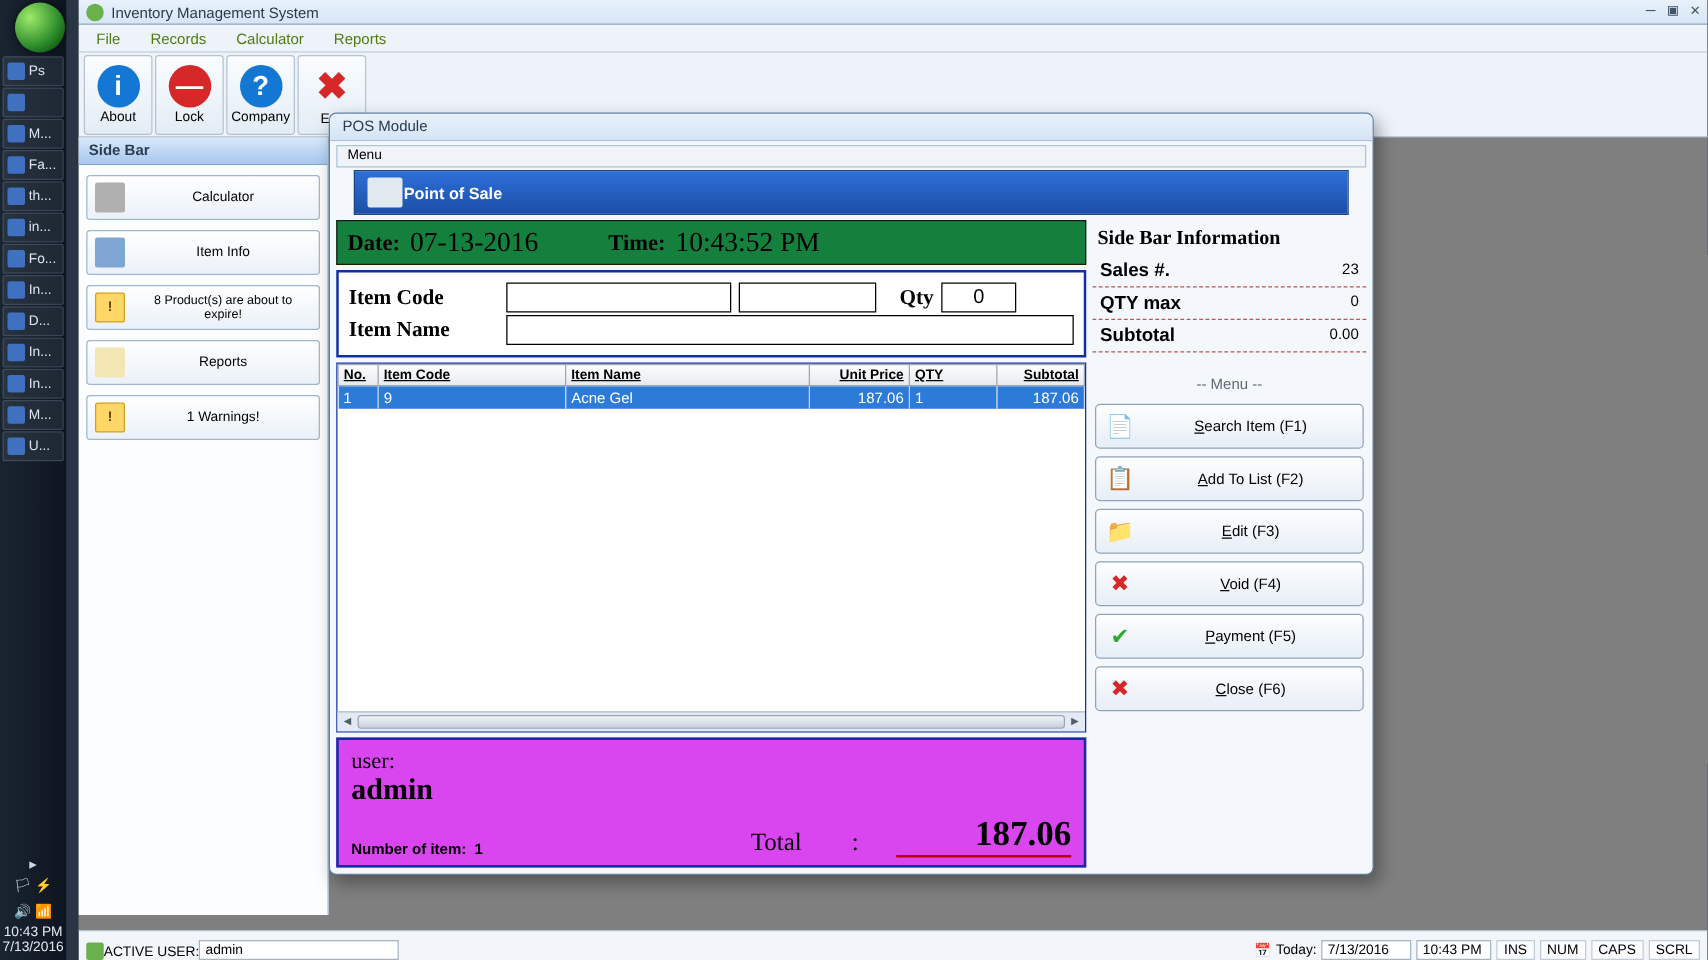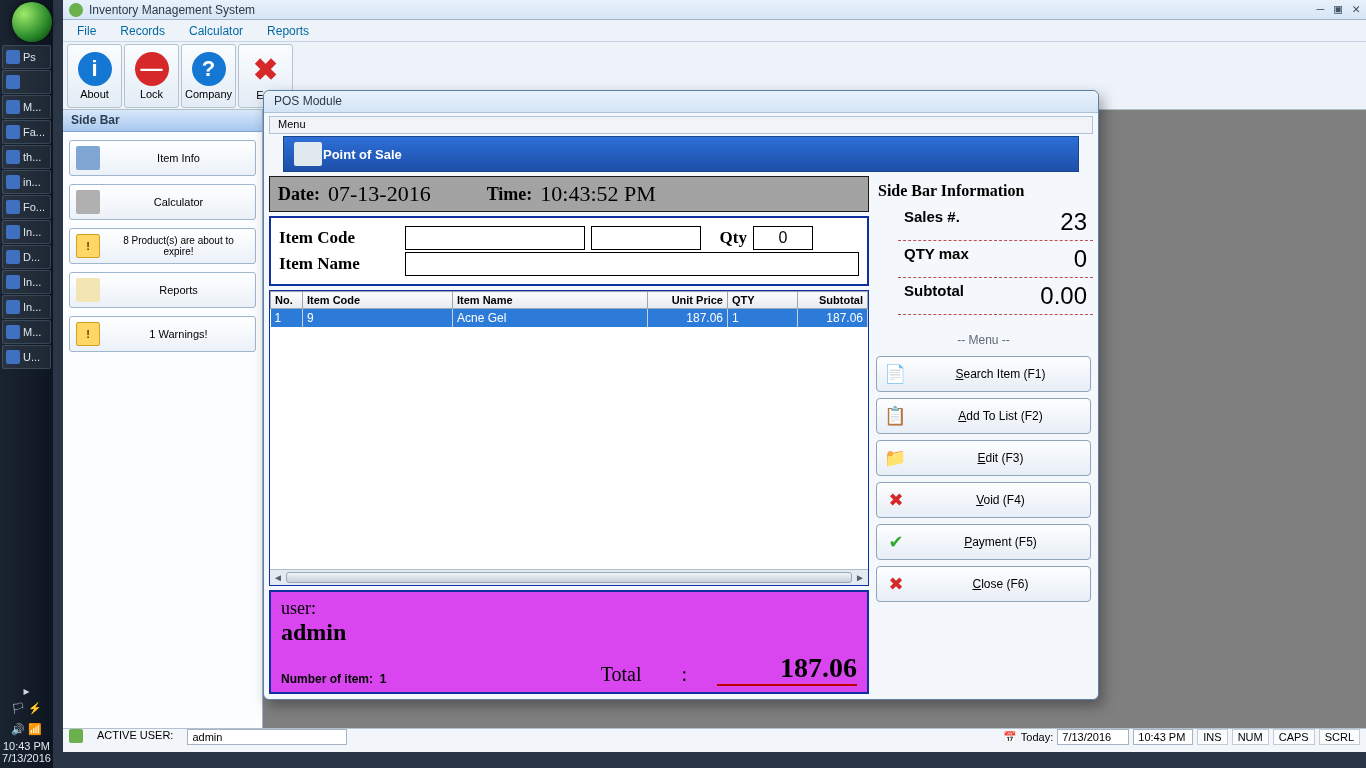--- a/index.html
+++ b/index.html
@@ -18,21 +18,21 @@
 .app-area { position:absolute; left:63px; top:0; right:0; height:744px; background:#7f7f7f; }
 
 
 .app-titlebar { height:20px; background: linear-gradient(#e8f1fb,#d7e5f5); border-bottom:1px solid #9fb6cf; display:flex; align-items:center; padding:0 6px; font-size:12px; color:#2a3a4a; }
 .app-titlebar .ic { width:14px; height:14px; background:#6ab04c; border-radius:50%; margin-right:6px; }
 .win-controls { position:absolute; right:6px; top:1px; display:flex; gap:10px; font-size:13px; color:#415469; }
 .win-controls span { cursor:pointer; font-family: monospace; }
 
 
 .menubar { height:22px; background:#eef3fa; border-bottom:1px solid #c6d4e4; display:flex; align-items:center; padding:0 4px; gap:4px; font-size:12px; }
-.menubar .mi { padding:2px 10px; cursor:pointer; color:#0369a1; }
+.menubar .mi { padding:2px 10px; cursor:pointer; color:#4d7c0f; }
 
 
 .toolbar { height:68px; background:#eef3fa; border-bottom:1px solid #b0becb; display:flex; align-items:flex-start; padding:2px 4px; gap:2px; }
 .tbtn { width:55px; height:64px; border:1px solid #b5c3d1; background:linear-gradient(#fafdff,#e3ecf5); border-radius:3px; display:flex; flex-direction:column; align-items:center; justify-content:center; gap:2px; font-size:11px; cursor:pointer; }
 .tbtn .circ { width:34px; height:34px; border-radius:50%; display:flex; align-items:center; justify-content:center; font-size:22px; font-weight:bold; color:#fff; }
 
 
 .workspace { position:absolute; left:0; right:0; top:110px; bottom:0; background:#7f7f7f; }
 
 
@@ -48,60 +48,60 @@
 .pos-module { position:absolute; left:200px; top:-20px; width:836px; height:610px; background:#f4f7fb; border:1px solid #5e7fa6; border-radius:6px; box-shadow: 4px 6px 14px rgba(0,0,0,0.35); display:flex; flex-direction:column; }
 .pos-title { height:22px; background:linear-gradient(#e9f2fc,#d4e4f5); border-bottom:1px solid #aac1da; border-radius:6px 6px 0 0; font-size:12px; padding:3px 10px; color:#2a3a4a; }
 .pos-menu { height:18px; border:1px solid #b0c2d6; margin:3px 5px 2px; font-size:11px; padding:1px 8px; background:#f0f4f9; }
 .pos-banner { height:36px; margin:0 19px; background:linear-gradient(#2d6fd8,#1c4fa8); border:1px solid #1a4488; display:flex; align-items:center; padding:0 10px; gap:1px; color:#fff; font-weight:bold; font-size:13px; }
 .pos-banner .pic { width:28px; height:24px; background:#e0e8f0; border-radius:2px; }
 
 .pos-body { flex:1; display:flex; margin:4px 5px 5px; gap:5px; }
 .pos-left { width:600px; display:flex; flex-direction:column; gap:4px; }
 .pos-right { flex:1; display:flex; flex-direction:column; }
 
-.dt-row { border:1px solid #1a1a1a; background:#a3a3a3; padding:4px 8px; display:flex; align-items:center; font-size:18px; gap:8px; }
+.dt-row { border:1px solid #1a1a1a; background:#15803d; padding:4px 8px; display:flex; align-items:center; font-size:18px; gap:8px; }
 .dt-row .lab { font-weight:bold; font-family: "Times New Roman", serif; }
 .dt-row .val { font-family: "Times New Roman", serif; font-size:22px; }
 
 .item-entry { border:2px solid #1030a0; background:#fff; padding:6px 8px; }
 .ie-row { display:flex; align-items:center; gap:6px; margin:2px 0; }
 .ie-row .lab { width:120px; font-weight:bold; font-family:"Times New Roman", serif; font-size:17px; }
 .ie-row input { border:1px solid #000; height:24px; padding:0 4px; font-size:16px; text-align:center; }
 
 .grid-box { border:1px solid #1030a0; background:#fff; flex:1; display:flex; flex-direction:column; }
 table.grid { width:100%; border-collapse:collapse; font-size:12px; }
-table.grid th { background:linear-gradient(#fdfdfd,#e5e9ee); border:1px solid #9aa7b5; padding:2px 4px; font-weight:bold; text-align:left; font-size:11px; }
+table.grid th { background:linear-gradient(#fdfdfd,#e5e9ee); border:1px solid #9aa7b5; padding:2px 4px; font-weight:bold; text-align:left; font-size:11px;text-decoration:underline; }
 table.grid td { border-right:1px solid #c8d2dd; padding:2px 4px; font-size:12px; }
 table.grid tr.sel td { background:#2d7bd9; color:#fff; }
 .grid-scroll { flex:1; overflow:hidden; }
 .hscroll { height:16px; background:#e4eaf1; border-top:1px solid #b0bcc9; position:relative; }
 .hscroll .thumb { position:absolute; left:16px; right:16px; top:2px; bottom:2px; background:linear-gradient(#f0f4f8,#c6d0db); border:1px solid #9aa7b5; border-radius:3px; }
 .hscroll .arr { position:absolute; top:0; bottom:0; width:16px; display:flex; align-items:center; justify-content:center; font-size:10px; color:#50606f; }
 
 .totals { border:2px solid #1030a0; background:#d946ef; padding:6px 10px; }
 .totals .u1 { font-size:18px; font-family:"Times New Roman", serif; }
 .totals .u2 { font-size:24px; font-weight:bold; font-family:"Times New Roman", serif; }
 .totals .trow { display:flex; align-items:flex-end; margin-top:6px; }
 .totals .tlab { font-size:12px; font-weight:bold; }
 .totals .ttot { margin-left:auto; font-size:20px; font-family:"Times New Roman", serif; }
 .totals .tval { width:140px; text-align:right; font-size:28px; font-weight:bold; color:#000; border-bottom:2px solid #c00000; margin-left:30px; font-family:"Times New Roman", serif; }
 
 .info-hdr { font-weight:bold; font-size:16px; font-family:"Times New Roman", serif; padding:6px 4px 4px; }
-.info-line { display:flex; justify-content:space-between; padding:4px 6px; border-bottom:1px dashed #c05050; font-family:"Times New Roman", serif;margin-left:24px; }
+.info-line { display:flex; justify-content:space-between; padding:4px 6px; border-bottom:1px dashed #c05050; font-family:"Times New Roman", serif; }
 .info-line .k { font-weight:bold; font-size:15px; }
-.info-line .v { font-size:24px; }
+.info-line .v { font-size:12px; }
 
 .menu-sep { text-align:center; font-size:12px; color:#606a75; margin:18px 0 6px; }
 .act-btn { margin:3px 2px; height:36px; border:1px solid #8fa3b9; background:linear-gradient(#fdfeff,#e7eef6); border-radius:4px; display:flex; align-items:center; padding:0 6px; gap:8px; font-size:12px; cursor:pointer; }
 .act-btn .aic { width:26px; height:26px; border-radius:3px; display:flex; align-items:center; justify-content:center; font-size:18px; }
 .act-btn .alab { flex:1; text-align:center; }
 .act-btn .alab u { text-decoration:underline; }
 
 
-.statusbar { position:absolute; left:63px; right:0; bottom:16px; height:24px; background:#f2f5f9; border-top:1px solid #b5c1cf; display:flex; align-items:flex-start; font-size:11px; padding:0 6px; gap:14px; }
+.statusbar { position:absolute; left:63px; right:0; bottom:0; height:24px; background:#f2f5f9; border-top:1px solid #b5c1cf; display:flex; align-items:flex-end; font-size:11px; padding:0 6px; gap:0; }
 .statusbar .sic { width:14px; height:14px; background:#6ab04c; border-radius:2px; }
 .statusbar input { border:1px solid #a5b3c2; height:16px; width:160px; padding:0 4px; font-size:11px; }
 .sb-right { margin-left:auto; display:flex; align-items:center; gap:4px; }
 .sb-right input { width:72px; }
 .sb-cell { border:1px solid #c2ccd7; padding:1px 5px; background:#fafcfe; height:16px; display:flex; align-items:center; }
 
 </style>
 </head>
 <body>
 
@@ -205,26 +205,26 @@
         <div style="font-size:30px;color:#d62828;font-weight:bold;">✖</div>
         <span>Exit</span>
       </div>
   </div>
 
   <div class="workspace">
 
     <div class="sidebar-panel">
       <div class="sidebar-hdr">Side Bar</div>
       <div class="sb-btn">
+          <div class="sic"></div>
+          <span class="lab">Calculator</span>
+        </div>
+      <div class="sb-btn">
           <div class="sic" style="background:#7fa6d2;"></div>
           <span class="lab">Item Info</span>
-        </div>
-      <div class="sb-btn">
-          <div class="sic"></div>
-          <span class="lab">Calculator</span>
         </div>
       <div class="sb-btn sb-warn">
           <div class="sic"></div>
           <span class="lab" style="font-size:10px;line-height:11px;">8 Product(s) are about to expire!</span>
         </div>
       <div class="sb-btn">
           <div class="sic" style="background:#f3e6b5;"></div>
           <span class="lab">Reports</span>
         </div>
       <div class="sb-btn sb-warn">

